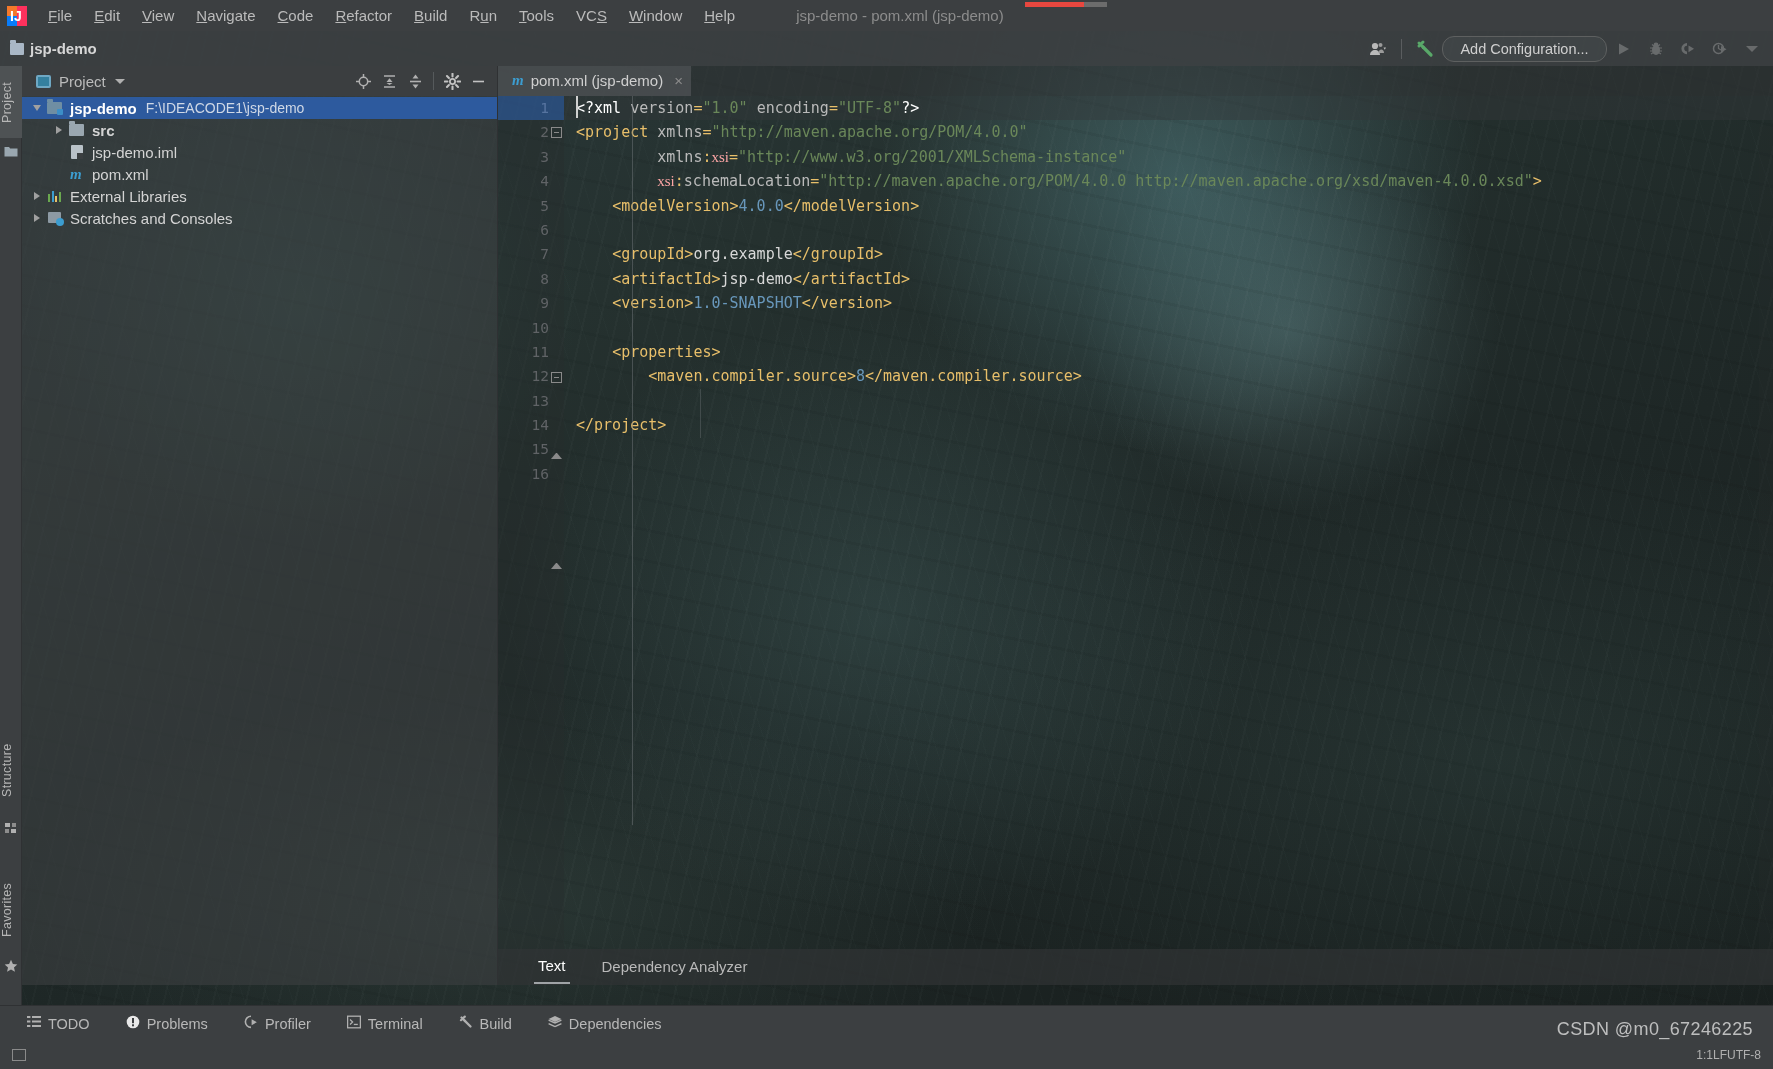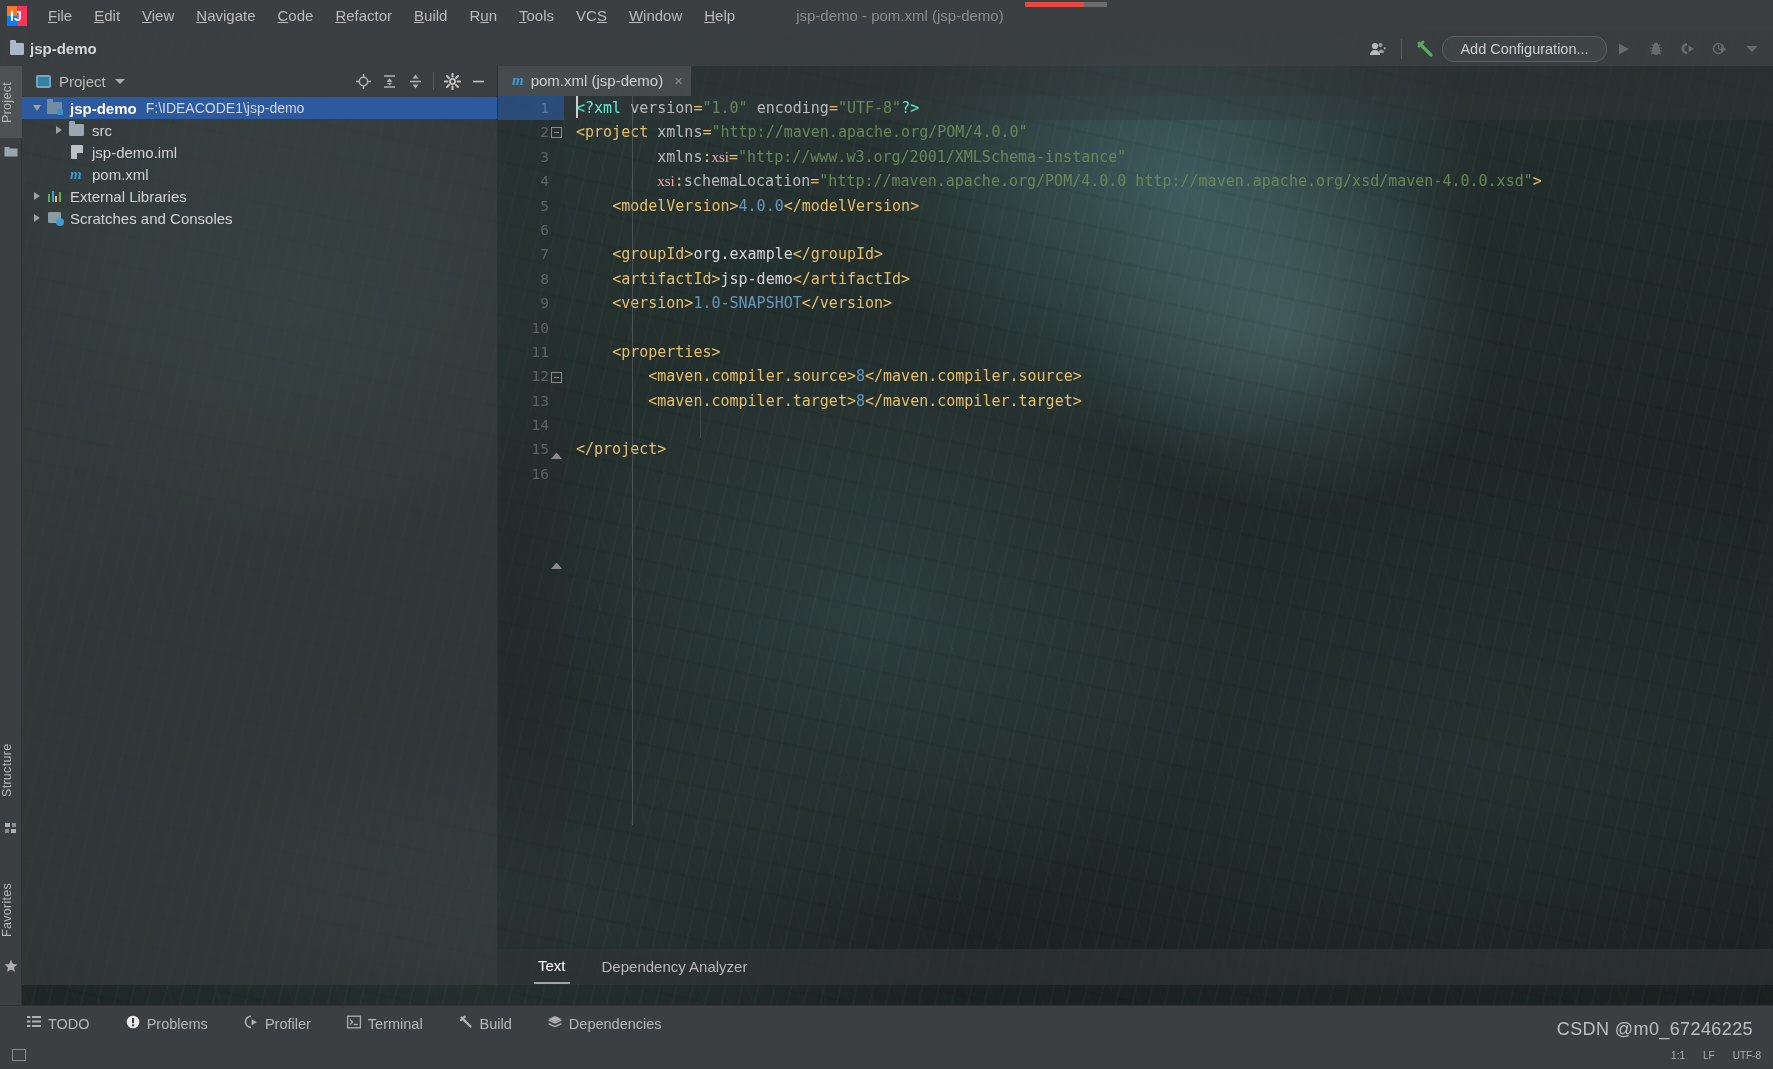--- a/index.html
+++ b/index.html
@@ -193,21 +193,21 @@
     padding-top:0;
   }
   #code .cline { height:24.4px; line-height:24.4px; white-space:pre; padding-left:12px; }
   #code .cline.cur { background:rgba(50,55,58,0.45); }
   .t-tag   { color:#e8bf6a; }
   .t-attr  { color:#bababa; }
   .t-ns    { color:#fca5a5;font-family:Liberation Serif, serif; }
   .t-str   { color:#6a8759; }
   .t-txt   { color:#d8d8d8; }
   .t-num   { color:#6897bb; }
-  .t-pi    { color:#5eead4; }
+  .t-pi    { color:#ffffff; }
   #indent-guide { position:absolute; left:68px; top:0; width:1px; height:729px; background:rgba(120,125,128,0.45); }
   #indent-guide2 { position:absolute; left:136px; top:293px; width:1px; height:49px; background:rgba(120,125,128,0.35); }
   #caret { position:absolute; left:12px; top:0; width:2px; height:22px; background:#d0d0d0; }
 
   #right-gutter { position:absolute; right:0; top:30px; width:14px; height:853px; background:rgba(40,44,45,0.20); }
 
   #editor-bottom-tabs {
     position:absolute; left:0; bottom:0; width:1275px; height:36px;
     background:rgba(49,51,53,0.70);
     display:flex; align-items:center; padding-left:36px; gap:28px;
@@ -224,21 +224,21 @@
   }
   .bt-item { display:flex; align-items:center; gap:7px; color:#b8b8b8; font-size:14.5px; cursor:default; padding:3px 5px; }
 
   
   #statusbar {
     position:absolute; left:0; top:1041px; width:1773px; height:28px;
     background:#3c3f41; z-index:20;
     display:flex; align-items:center; padding:0 12px;
   }
   #status-left { width:14px;height:12px;border:1px solid #8a8a8a; }
-  #status-right { margin-left:auto; display:flex; align-items:center; gap:18px; color:#b0b0b0; font-size:10px; }
+  #status-right { margin-left:auto; display:flex; align-items:center; color:#b0b0b0; font-size:12px; }
 
   
   #watermark {
     position:absolute; right:20px; top:1019px; z-index:30;
     color:#c9c9c9; font-size:18px; letter-spacing:0.4px; opacity:0.92;
   }
 </style>
 </head>
 <body>
 
@@ -401,21 +401,21 @@
           <span class="arrow open"></span>
         </span>
       <span class="ti">
           <span class="ic-module"></span>
         </span>
       <span class="tlabel b">jsp-demo</span>
       <span class="tpath">F:\IDEACODE1\jsp-demo</span>
     </div>
 
 
-    <div class="tnode" style="padding-left:28px;">
+    <div class="tnode" style="padding-left:28px;font-weight:bold;">
       <span class="tw">
           <span class="arrow"></span>
         </span>
       <span class="ti">
           <span class="ic-folder"></span>
         </span>
       <span class="tlabel">src</span>
     </div>
 
     <div class="tnode" style="padding-left:28px;">
@@ -507,21 +507,20 @@
       <div class="cline">         <span class="t-attr">xmlns</span><span class="t-tag">:</span><span class="t-ns">xsi</span><span class="t-tag">=</span><span class="t-str">"http://www.w3.org/2001/XMLSchema-instance"</span></div>
       <div class="cline">         <span class="t-ns">xsi</span><span class="t-tag">:</span><span class="t-attr">schemaLocation</span><span class="t-tag">=</span><span class="t-str">"http://maven.apache.org/POM/4.0.0 http://maven.apache.org/xsd/maven-4.0.0.xsd"</span><span class="t-tag">&gt;</span></div>
       <div class="cline">    <span class="t-tag">&lt;modelVersion&gt;</span><span class="t-num">4.0.0</span><span class="t-tag">&lt;/modelVersion&gt;</span></div>
       <div class="cline"> </div>
       <div class="cline">    <span class="t-tag">&lt;groupId&gt;</span><span class="t-txt">org.example</span><span class="t-tag">&lt;/groupId&gt;</span></div>
       <div class="cline">    <span class="t-tag">&lt;artifactId&gt;</span><span class="t-txt">jsp-demo</span><span class="t-tag">&lt;/artifactId&gt;</span></div>
       <div class="cline">    <span class="t-tag">&lt;version&gt;</span><span class="t-num">1.0-SNAPSHOT</span><span class="t-tag">&lt;/version&gt;</span></div>
       <div class="cline"> </div>
       <div class="cline">    <span class="t-tag">&lt;properties&gt;</span></div>
       <div class="cline">        <span class="t-tag">&lt;maven.compiler.source&gt;</span><span class="t-num">8</span><span class="t-tag">&lt;/maven.compiler.source&gt;</span></div>
-      <div class="cline">        <span class="t-tag">&lt;maven.compiler.target&gt;</span><span class="t-num">8</span><span class="t-tag">&lt;/maven.compiler.target&gt;</span></div>
       <div class="cline"> </div>
       <div class="cline"><span class="t-tag">&lt;/project&gt;</span></div>
     </div>
 
     <div id="right-gutter"></div>
   </div>
 
   <div id="editor-bottom-tabs">
     <div class="ebtab sel">Text</div>
     <div class="ebtab">Dependency Analyzer</div>

